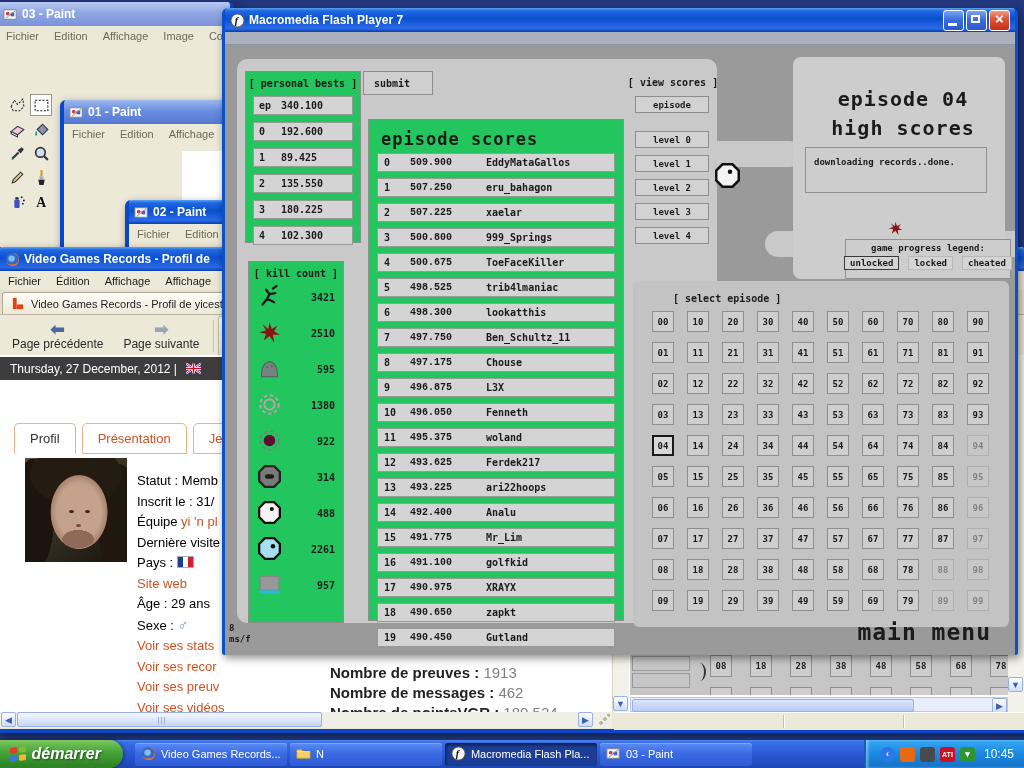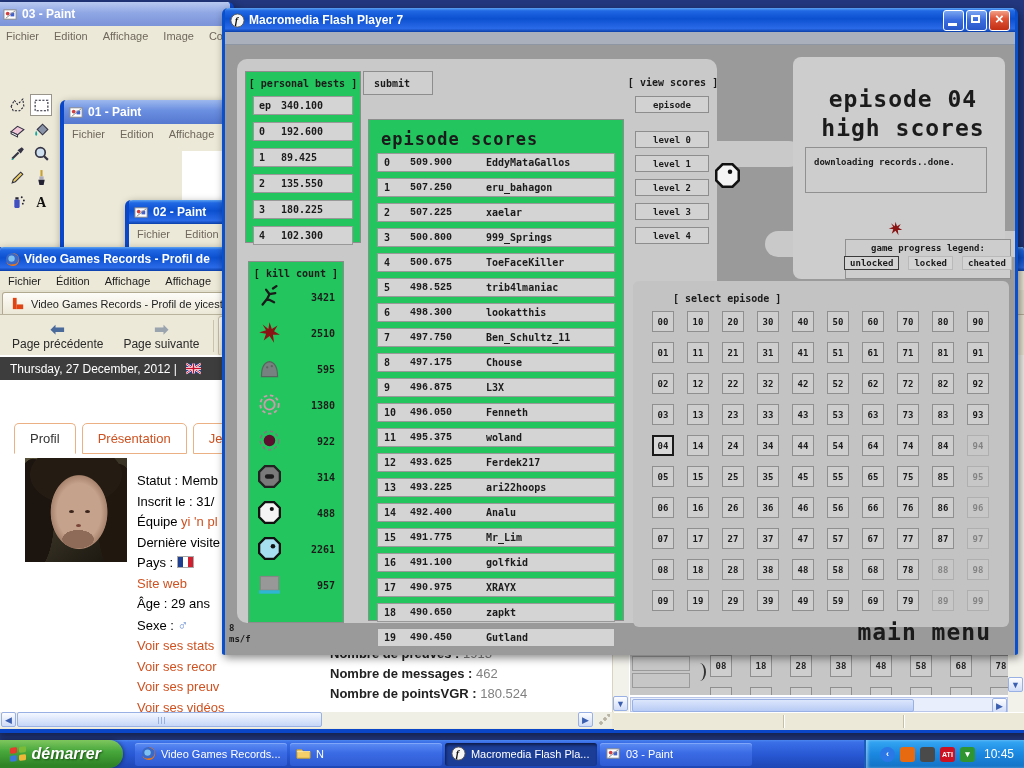--- a/index.html
+++ b/index.html
@@ -56,21 +56,21 @@
       radial-gradient(30px 80px at 8% 55%,#1c140e 0 70%,transparent 71%),
       radial-gradient(30px 80px at 92% 60%,#20180f 0 70%,transparent 71%),
       linear-gradient(140deg,#56503a 0%,#3a3426 45%,#16120c 100%);}
   .avatar::after{content:"";position:absolute;left:44px;top:52px;width:5px;height:3px;background:#3a241c;border-radius:50%;
       box-shadow:16px 0 0 #3a241c,7px 14px 0 #7a4438;}
   .profrows{position:absolute;left:137px;top:116px;font-size:13px;line-height:20.5px;white-space:nowrap;}
   .plink{color:#cf5120;}
   .flag-fr{display:inline-block;width:15px;height:10px;vertical-align:-1px;
       background:linear-gradient(90deg,#1e3f8f 0 33%,#fff 33% 66%,#d02030 66%);border:1px solid #aaa;}
   .male{color:#6b8fd4;font-size:14px;}
-  .statsrows{position:absolute;left:330px;top:289px;font-size:13px;line-height:20px;white-space:nowrap;}
+  .statsrows{position:absolute;left:330px;top:308px;font-size:15px;line-height:20px;white-space:nowrap;}
   .statsrows b{color:#222;} .statsrows span{color:#808080;}
   .page-vscroll{position:absolute;left:612px;top:0;width:16px;height:357px;background:#f2f1ea;border-left:1px solid #d8d4c4;}
   .sbbtn{position:absolute;width:15px;height:15px;background:linear-gradient(#fdfdff,#d0dcf8);border:1px solid #98b0e4;
          border-radius:2px;color:#3a5fb0;font-size:9px;display:flex;align-items:center;justify-content:center;box-sizing:border-box;}
   .embed{position:absolute;left:630px;top:296px;width:378px;height:44px;background:#c6c6c6;overflow:hidden;}
   .embed .obox{position:absolute;left:2px;width:56px;height:13px;border:1px solid #9a9a9a;}
   .embed .curve{position:absolute;left:64px;top:12px;width:10px;height:18px;border-right:2px solid #333;border-radius:0 50% 50% 0/0 50% 50% 0;}
   .embedrow{position:absolute;left:80px;display:flex;gap:18px;}
   .ecell{width:22px;height:22px;box-sizing:border-box;border:1px solid #8f8f8f;background:#cecece;display:flex;align-items:center;justify-content:center;
          font-family:"DejaVu Sans Mono",monospace;font-weight:bold;font-size:9px;color:#222;}
@@ -96,21 +96,21 @@
   .grow{display:flex;align-items:center;height:17px;margin:7px 7px 0;padding:0 5px;background:#d4d4d4;border:1px solid #999;font-size:10px;}
   .grow .lbl{width:22px;} 
   .tabbtn{position:absolute;box-sizing:border-box;border:1px solid #8d8d8d;background:#cfcfcf;font-size:10px;display:flex;align-items:center;padding-left:10px;}
   .krow{display:flex;align-items:center;justify-content:space-between;height:36px;padding:0 8px 0 9px;font-size:10px;}
   .krow svg{width:23px;height:23px;}
   .scorehead{font-size:17px;letter-spacing:1px;padding:9px 0 4px 12px;}
   .srow{display:flex;align-items:center;height:17px;margin:0 8px 6px;padding:0 6px;background:#d4d4d4;border:1px solid #999;font-size:10px;cursor:pointer;}
   .srow .rk{width:26px;} .srow .sc{width:76px;font-family:Liberation Mono, monospace;}
   .vbtn{position:absolute;width:74px;height:17px;box-sizing:border-box;border:1px solid #8d8d8d;background:#d2d2d2;
         font-size:9px;display:flex;align-items:center;justify-content:center;}
-  .bigtxt{font-size:23px;letter-spacing:1px;line-height:29px;}
+  .bigtxt{font-size:20px;letter-spacing:1px;line-height:29px;}
   .infobox{position:absolute;box-sizing:border-box;border:1px solid #909090;font-size:9px;line-height:16px;padding:6px 8px;font-weight:bold;}
   .legendbox{position:absolute;box-sizing:border-box;border:1px solid #909090;background:#cdcdcd;font-size:9px;}
   .legendbtns{display:flex;gap:9px;justify-content:center;margin-top:3px;}
   .lbtn{padding:1px 5px;border:1px solid #b9b9b9;background:#d4d4d4;}
   .lbtn.sel{border-color:#3a3a3a;}
   .epgrid{position:absolute;display:grid;grid-template-columns:repeat(10,22px);grid-auto-rows:21px;column-gap:13px;row-gap:10px;}
   .epcell{box-sizing:border-box;border:1px solid #8f8f8f;background:#cecece;display:flex;align-items:center;justify-content:center;font-size:9px;}
   .epcell.sel{border:2px solid #1a1a1a;background:#d8d8d8;}
   .epcell.faded{opacity:.38;}
   .fps{position:absolute;left:4px;top:578px;font-size:9px;line-height:11px;}

